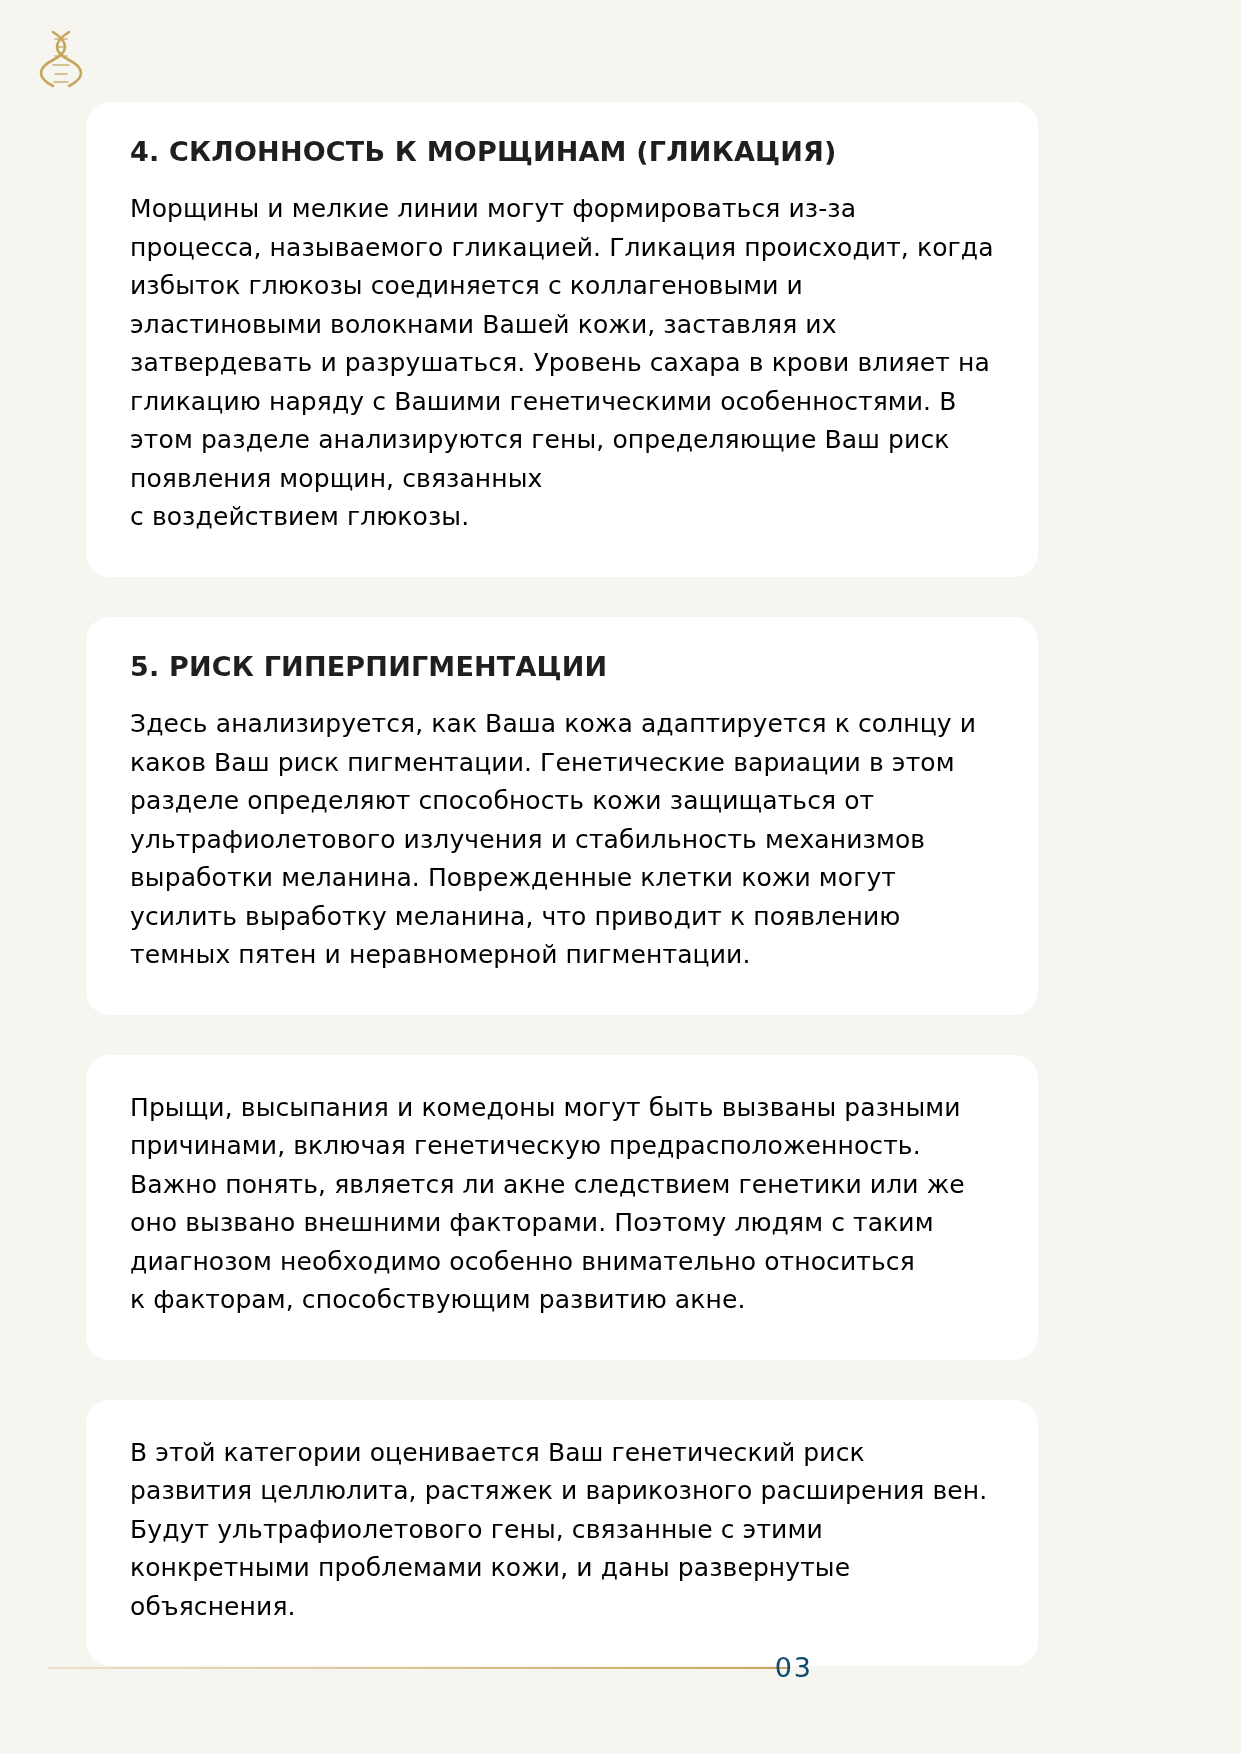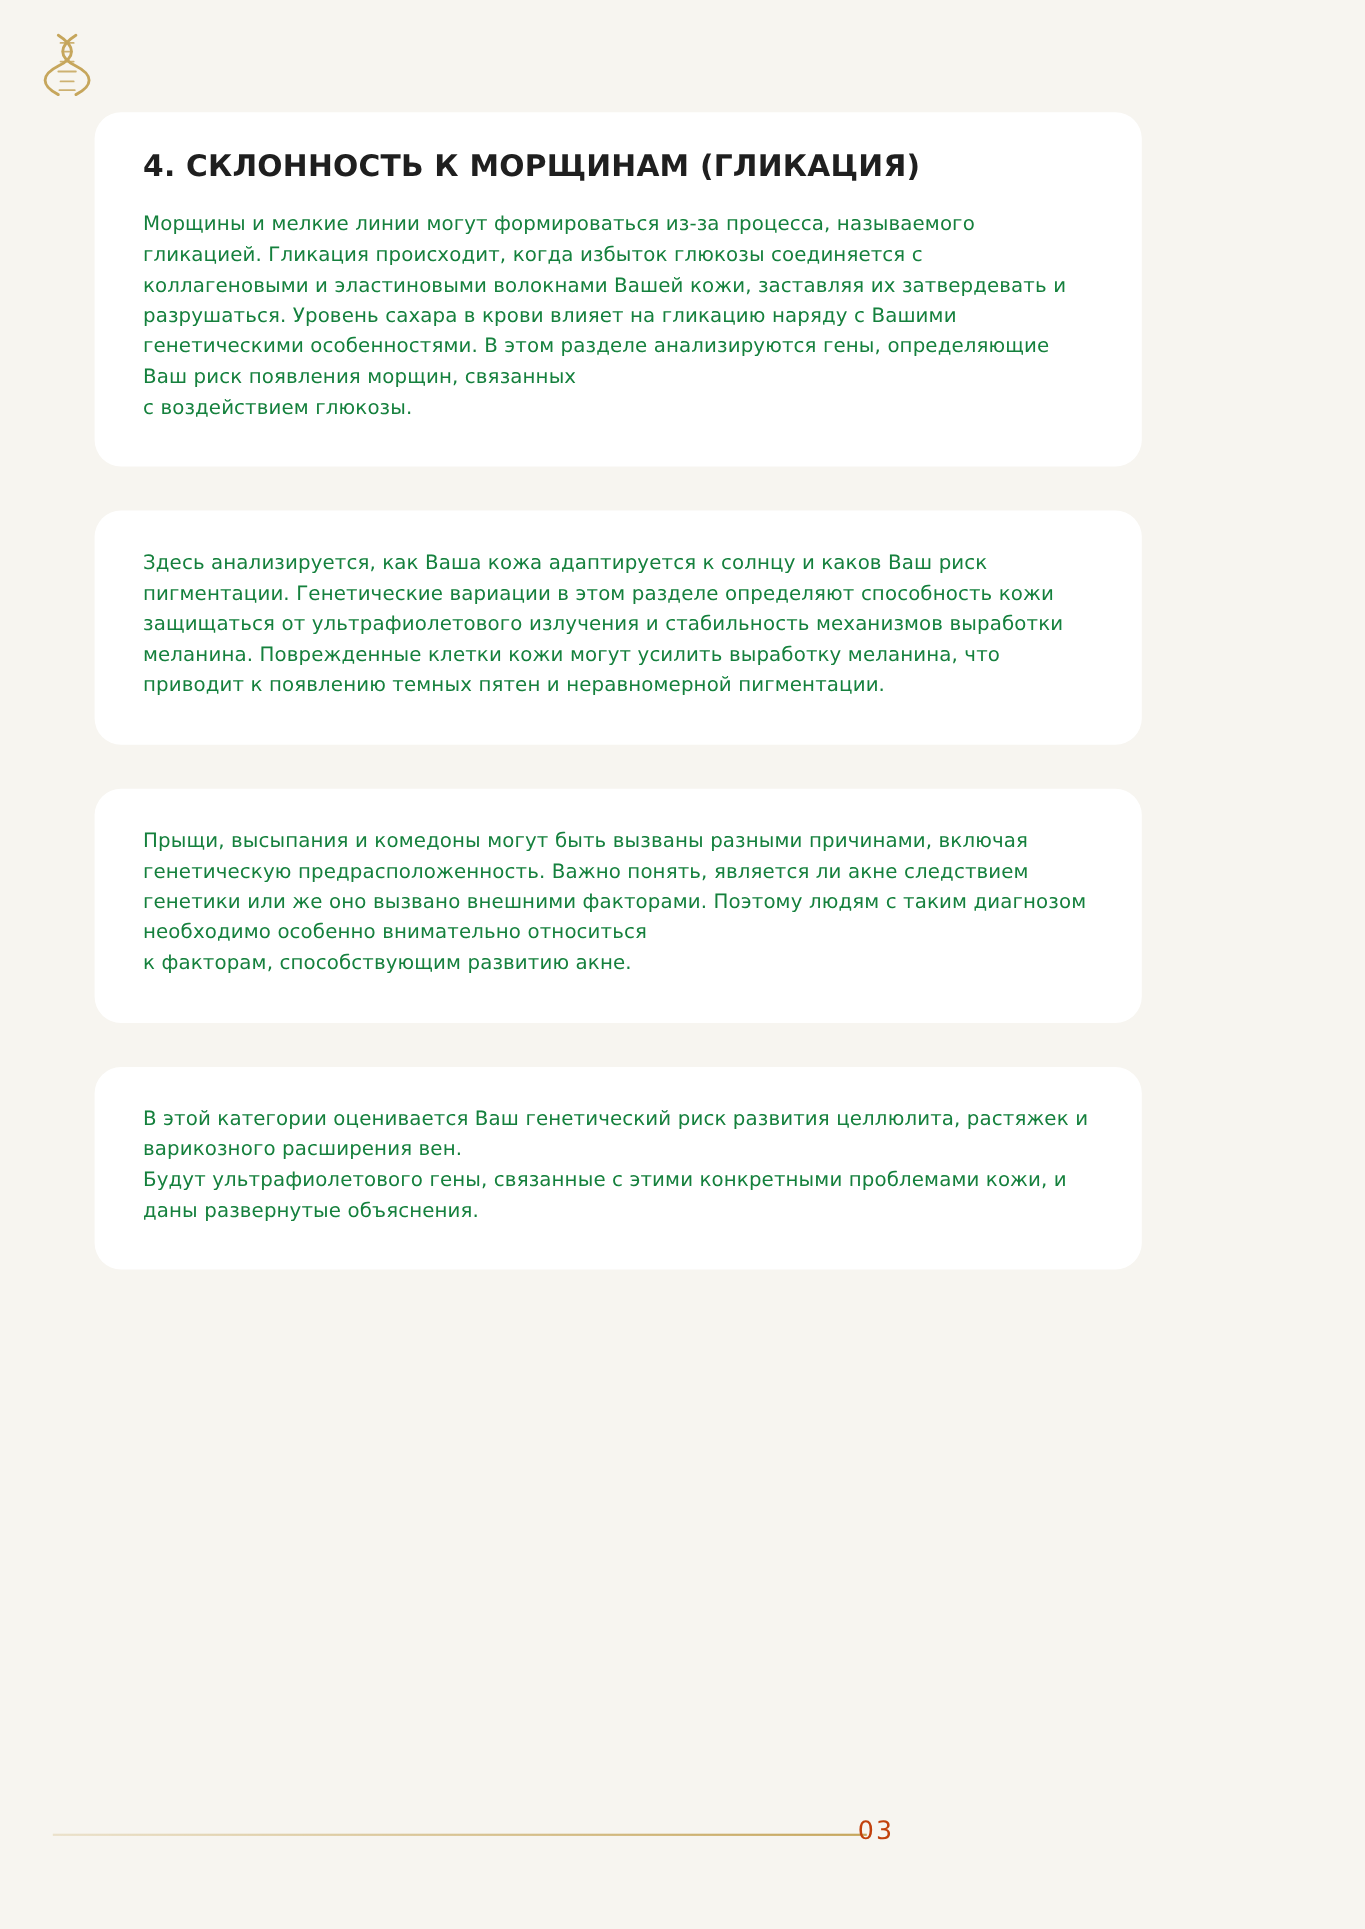--- a/index.html
+++ b/index.html
@@ -55,23 +55,23 @@
     font-family: "DejaVu Sans", sans-serif;
     font-weight: bold;
     font-size: 27px;
     letter-spacing: 0.2px;
     color: #1f1f1f;
     margin: 0 0 22px 0;
     line-height: 1.2;
   }
 
   .card-body {
-    font-size: 18px;
+    font-size: 25px;
     line-height: 1.54;
-    color: #15803d;
+    color: #000000;
     margin: 0;
     white-space: pre-line;
     letter-spacing: 0.1px;
   }
 
   
   .footer {
     position: absolute;
     left: 48px;
     right: 48px;
@@ -83,23 +83,23 @@
     left: 0;
     top: 15px;
     width: 740px;
     height: 2px;
     background: linear-gradient(to right, rgba(198,166,92,0.25), #c6a65c);
   }
   .footer-page {
     position: absolute;
     right: 380px;
     top: 0;
-    font-size: 23px;
+    font-size: 27px;
     letter-spacing: 2px;
-    color: #c2410c;
+    color: #0c4a6e;
     font-family: "DejaVu Sans", sans-serif;
   }
 </style>
 </head>
 <body>
 
 <div class="page">
 
   <div class="logo">
     <svg width="46" height="62" viewBox="0 0 46 62" xmlns="http://www.w3.org/2000/svg">
@@ -120,20 +120,21 @@
 
   <div class="cards">
 
     <section class="card">
       <h2 class="card-title">4. СКЛОННОСТЬ К МОРЩИНАМ (ГЛИКАЦИЯ)</h2>
       <p class="card-body">Морщины и мелкие линии могут формироваться из-за процесса, называемого гликацией. Гликация происходит, когда избыток глюкозы соединяется с коллагеновыми и эластиновыми волокнами Вашей кожи, заставляя их затвердевать и разрушаться. Уровень сахара в крови влияет на гликацию наряду с Вашими генетическими особенностями. В этом разделе анализируются гены, определяющие Ваш риск появления морщин, связанных
 с воздействием глюкозы.</p>
     </section>
 
     <section class="card">
+      <h2 class="card-title">5. РИСК ГИПЕРПИГМЕНТАЦИИ</h2>
       <p class="card-body">Здесь анализируется, как Ваша кожа адаптируется к солнцу и каков Ваш риск пигментации. Генетические вариации в этом разделе определяют способность кожи защищаться от ультрафиолетового излучения и стабильность механизмов выработки меланина. Поврежденные клетки кожи могут усилить выработку меланина, что приводит к появлению темных пятен и неравномерной пигментации.</p>
     </section>
 
     <section class="card">
       <p class="card-body">Прыщи, высыпания и комедоны могут быть вызваны разными причинами, включая генетическую предрасположенность. Важно понять, является ли акне следствием генетики или же оно вызвано внешними факторами. Поэтому людям с таким диагнозом необходимо особенно внимательно относиться
 к факторам, способствующим развитию акне.</p>
     </section>
 
     <section class="card">
       <p class="card-body">В этой категории оценивается Ваш генетический риск развития целлюлита, растяжек и варикозного расширения вен.

